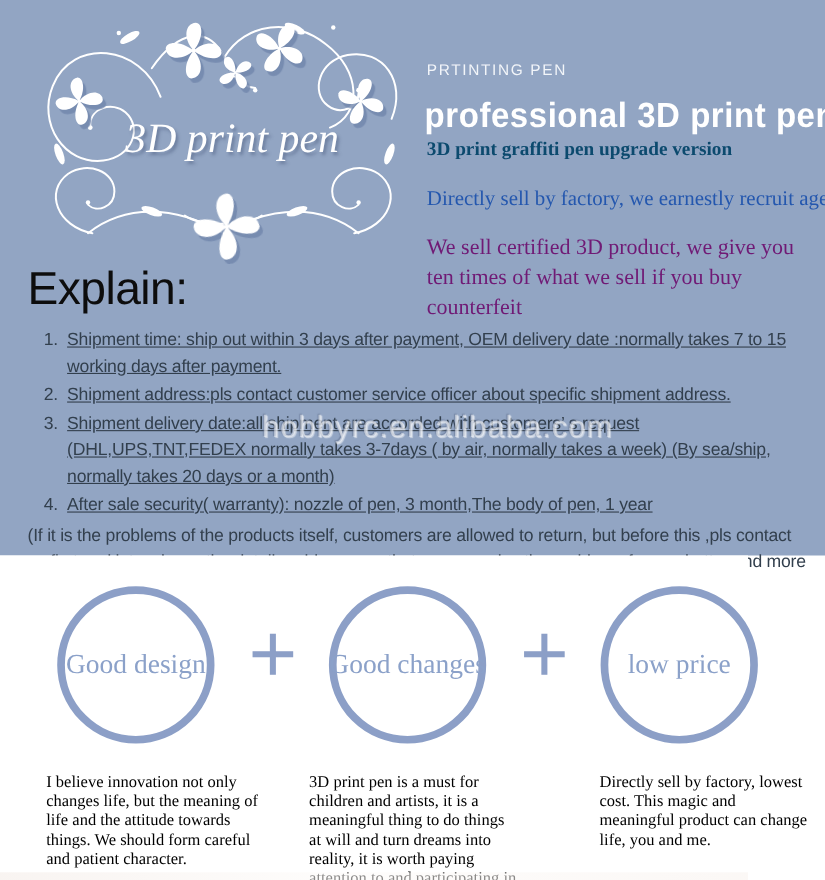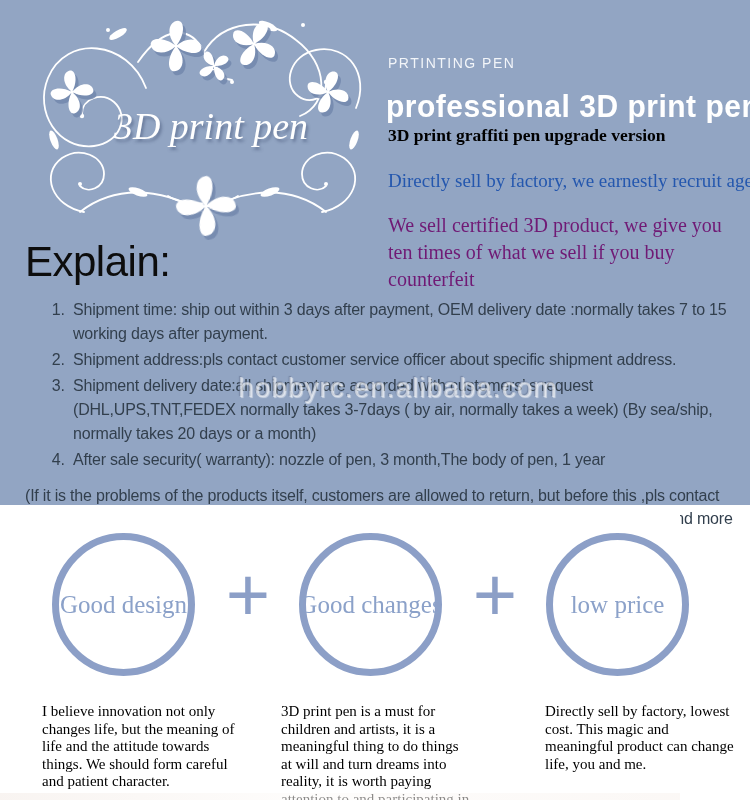--- a/index.html
+++ b/index.html
@@ -30,21 +30,21 @@
   }
   .headline{
     position:absolute;left:386px;top:88px;margin:0;
     font-size:30px;font-weight:700;color:#ffffff;
     letter-spacing:.5px;transform:scaleY(1.06);transform-origin:top left;
     white-space:nowrap;
   }
   .subheadline{
     position:absolute;left:388px;top:125px;
     font-family:"Liberation Serif",serif;font-weight:700;
-    font-size:17.5px;color:#000000;white-space:nowrap;
+    font-size:17.5px;color:#0c4a6e;white-space:nowrap;
   }
   .agent-line{
     position:absolute;left:388px;top:170px;
     font-family:"Liberation Serif",serif;
     font-size:19px;color:#2457ae;white-space:nowrap;
   }
   .promise{
     position:absolute;left:388px;top:212px;width:360px;
     font-family:"Liberation Serif",serif;
     font-size:20px;line-height:27px;color:#701a75;
@@ -53,22 +53,22 @@
   .explain{
     position:absolute;left:25px;top:238px;width:714px;
     color:#323f4d;
   }
   .explain-title{
     margin:0 0 12px 0;
     font-size:42px;font-weight:400;color:#0d0d0d;
     letter-spacing:-.5px;
   }
   .explain-list{
-    margin:12px;padding:0 0 0 32px;
-    font-size:16px;line-height:24px;letter-spacing:-.2px;
+    margin:0;padding:0 0 0 32px;
+    font-size:16px;line-height:24px;letter-spacing:-.2px;text-decoration:underline;
   }
   .explain-list li{margin:0 0 2px 0;padding-left:4px;}
   .explain-note{
     margin:4px 0 0 0;
     font-size:16px;line-height:23px;letter-spacing:-.2px;
   }
   .watermark{
     position:absolute;left:238px;top:372px;
     font-size:28px;letter-spacing:1px;
     color:rgba(255,255,255,.5);

